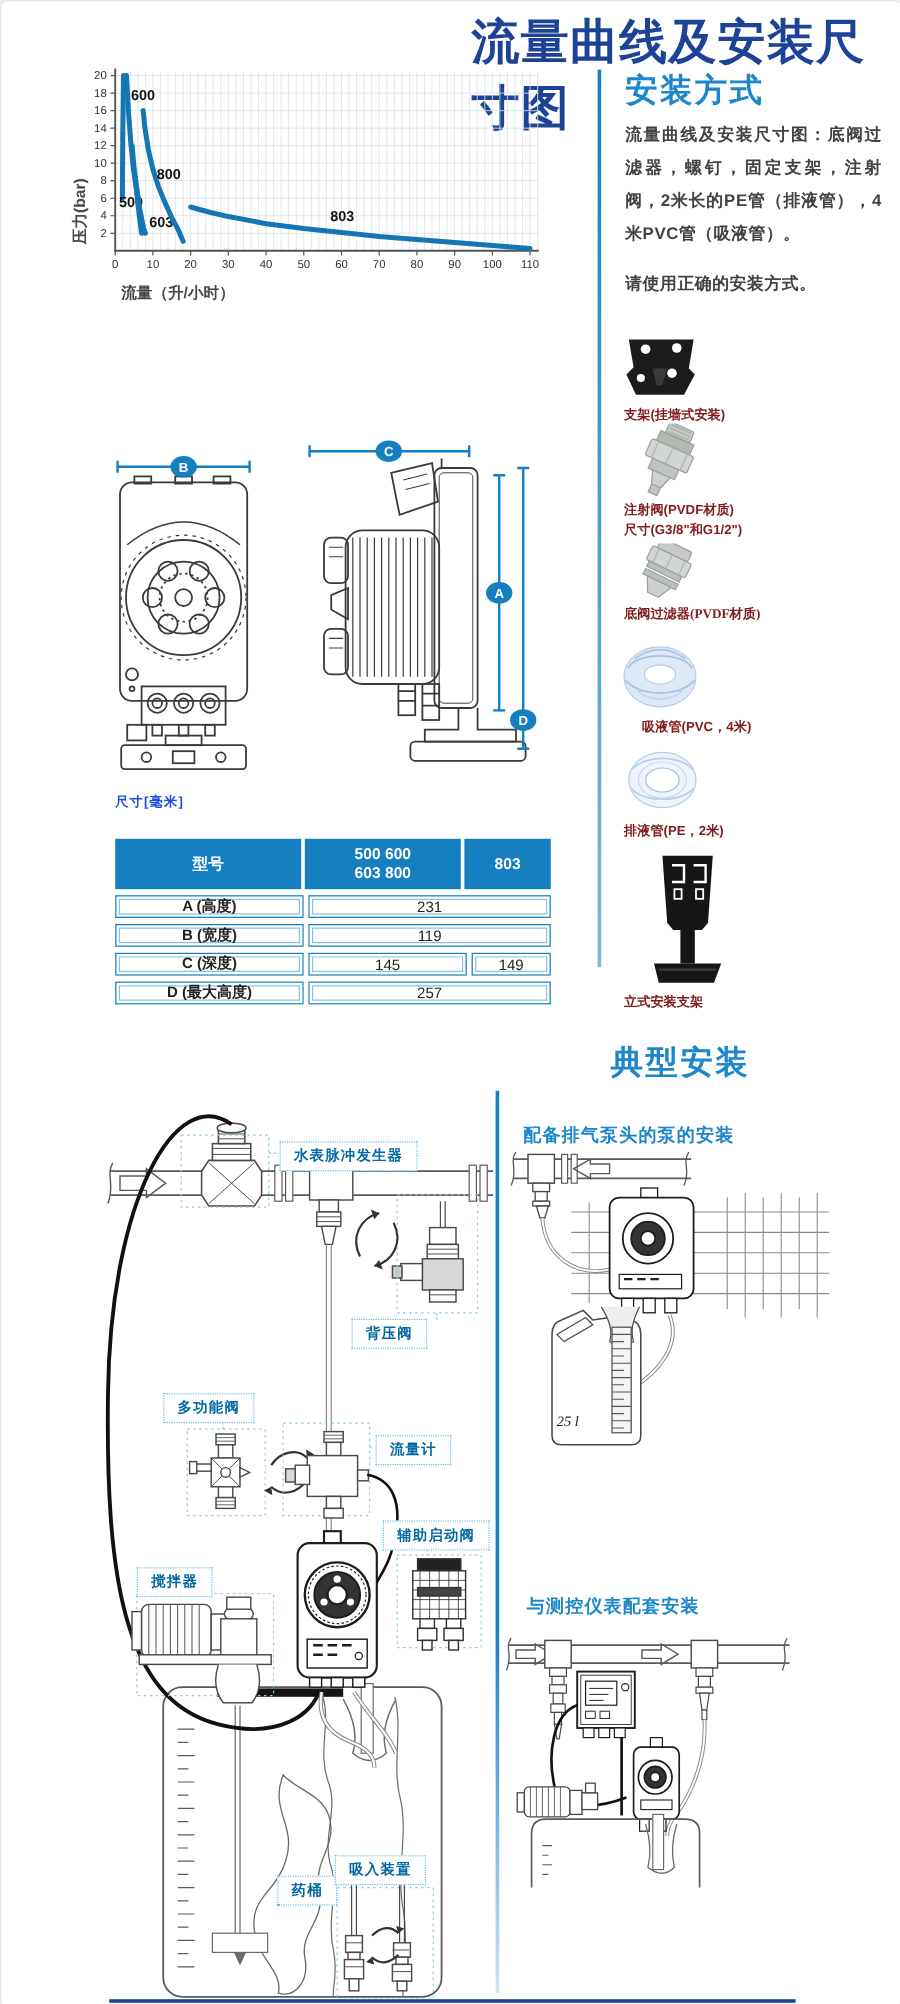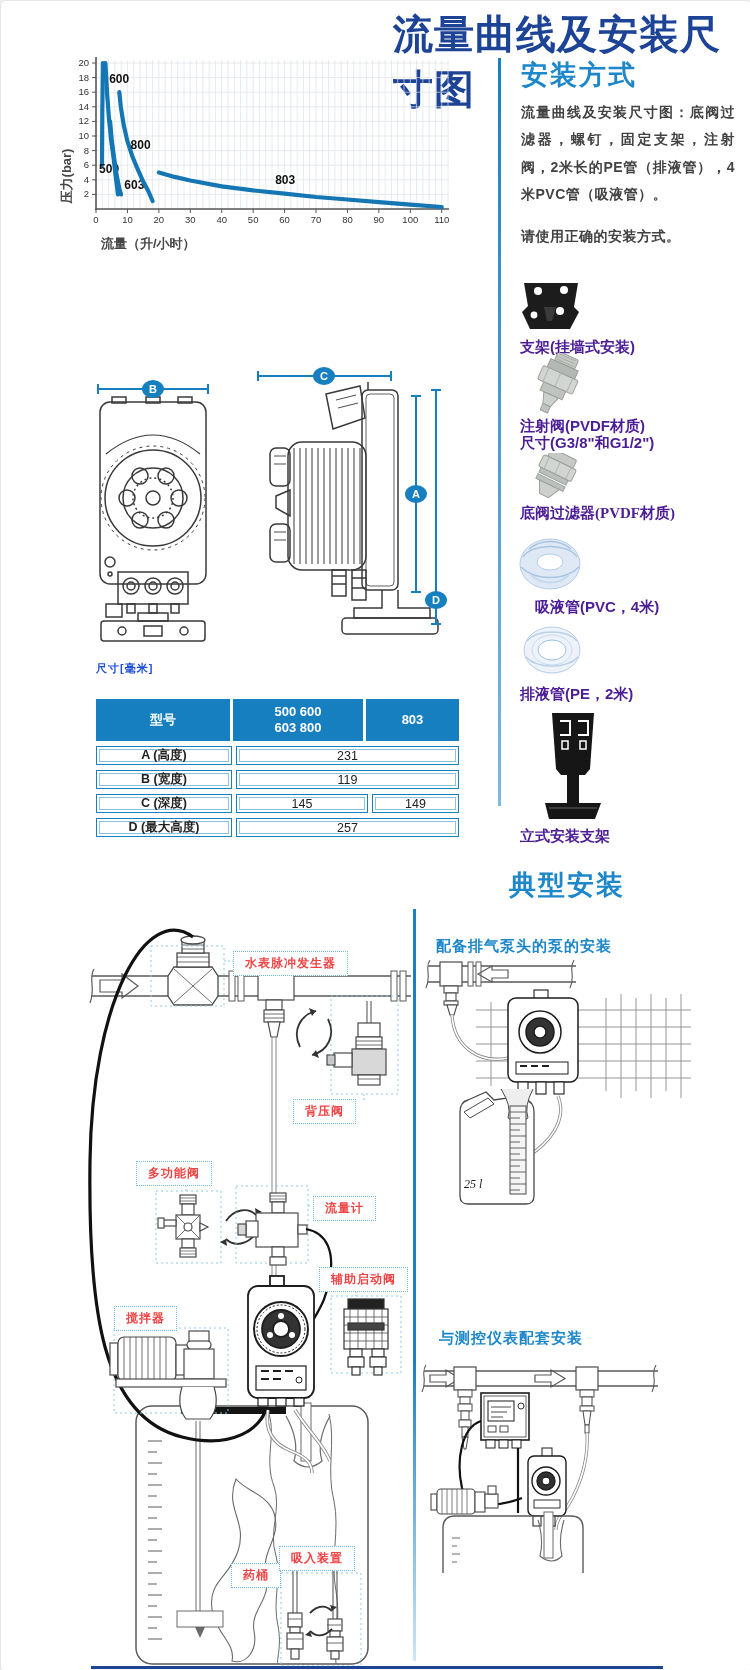--- a/index.html
+++ b/index.html
@@ -3,34 +3,34 @@
 <meta charset="utf-8">
 <style>
   html,body{margin:0;padding:0;background:#eee;}
   .page{position:relative;width:750px;height:1670px;background:#fff;border:1px solid #e6e6e6;border-radius:6px;
         font-family:"Liberation Sans",sans-serif;overflow:hidden;margin:0 auto;}
   .abs{position:absolute;}
   .page-title{font-size:40px;font-weight:bold;color:#1c4395;letter-spacing:1px;}
   .sec-title{font-size:27px;font-weight:bold;color:#1d87c9;letter-spacing:2px;}
   .sub-title{font-size:15px;font-weight:bold;color:#1d87c9;letter-spacing:1px;}
   .body-text{width:214px;font-size:14px;font-weight:bold;color:#424242;line-height:1.95;text-align:justify;letter-spacing:.5px;}
-  .acc-label{font-size:15px;font-weight:bold;color:#4c1d95;white-space:nowrap;}
+  .acc-label{font-size:11px;font-weight:bold;color:#7f1d1d;white-space:nowrap;}
   .vline{width:3px;background:linear-gradient(#1a80c2,#7db9dd);}
   .vline2{width:3px;background:linear-gradient(#1a80c2 60%,#cfe6f5);}
   .dim-title{font-size:11px;font-weight:bold;color:#1d4ed8;letter-spacing:1px;}
   .dim-table{left:95px;top:698px;width:363px;}
   .dim-header{display:flex;gap:3px;}
   .hcell{background:#167fc0;color:#fff;font-weight:bold;font-size:13px;display:flex;flex-direction:column;
          align-items:center;justify-content:center;height:42px;line-height:1.25;text-align:center;}
-  .c1{width:134px;}.c2{width:130px;}.c3{flex:1;}
+  .c1{width:155px;}.c2{width:130px;}.c3{flex:1;}
   .dim-row{display:flex;gap:4px;margin-top:5px;}
   .dcell{border:1px solid #167fc0;box-shadow:inset 0 0 0 2px #fff,inset 0 0 0 3px #8cc1e2;height:17px;background:#fff;
          display:flex;align-items:center;justify-content:center;font-size:12.5px;color:#222;}
   .dcell.lab{font-weight:bold;}
-  .diagram-label{position:absolute;border:1px dotted #6fb9e2;background:#fff;color:#ef4444;font-weight:bold;
+  .diagram-label{position:absolute;border:1px dotted #6fb9e2;background:#fff;color:#0369a1;font-weight:bold;
          font-size:12px;padding:3px 11px;white-space:nowrap;letter-spacing:1px;z-index:5;}
   .chart-xlabel,.chart-ylabel{font-size:13px;font-weight:bold;color:#474747;}
   .footer-line{height:3px;background:#1c4395;}
   svg{display:block;}
 </style>
 </head>
 <body>
 
 <div class="page">
 

